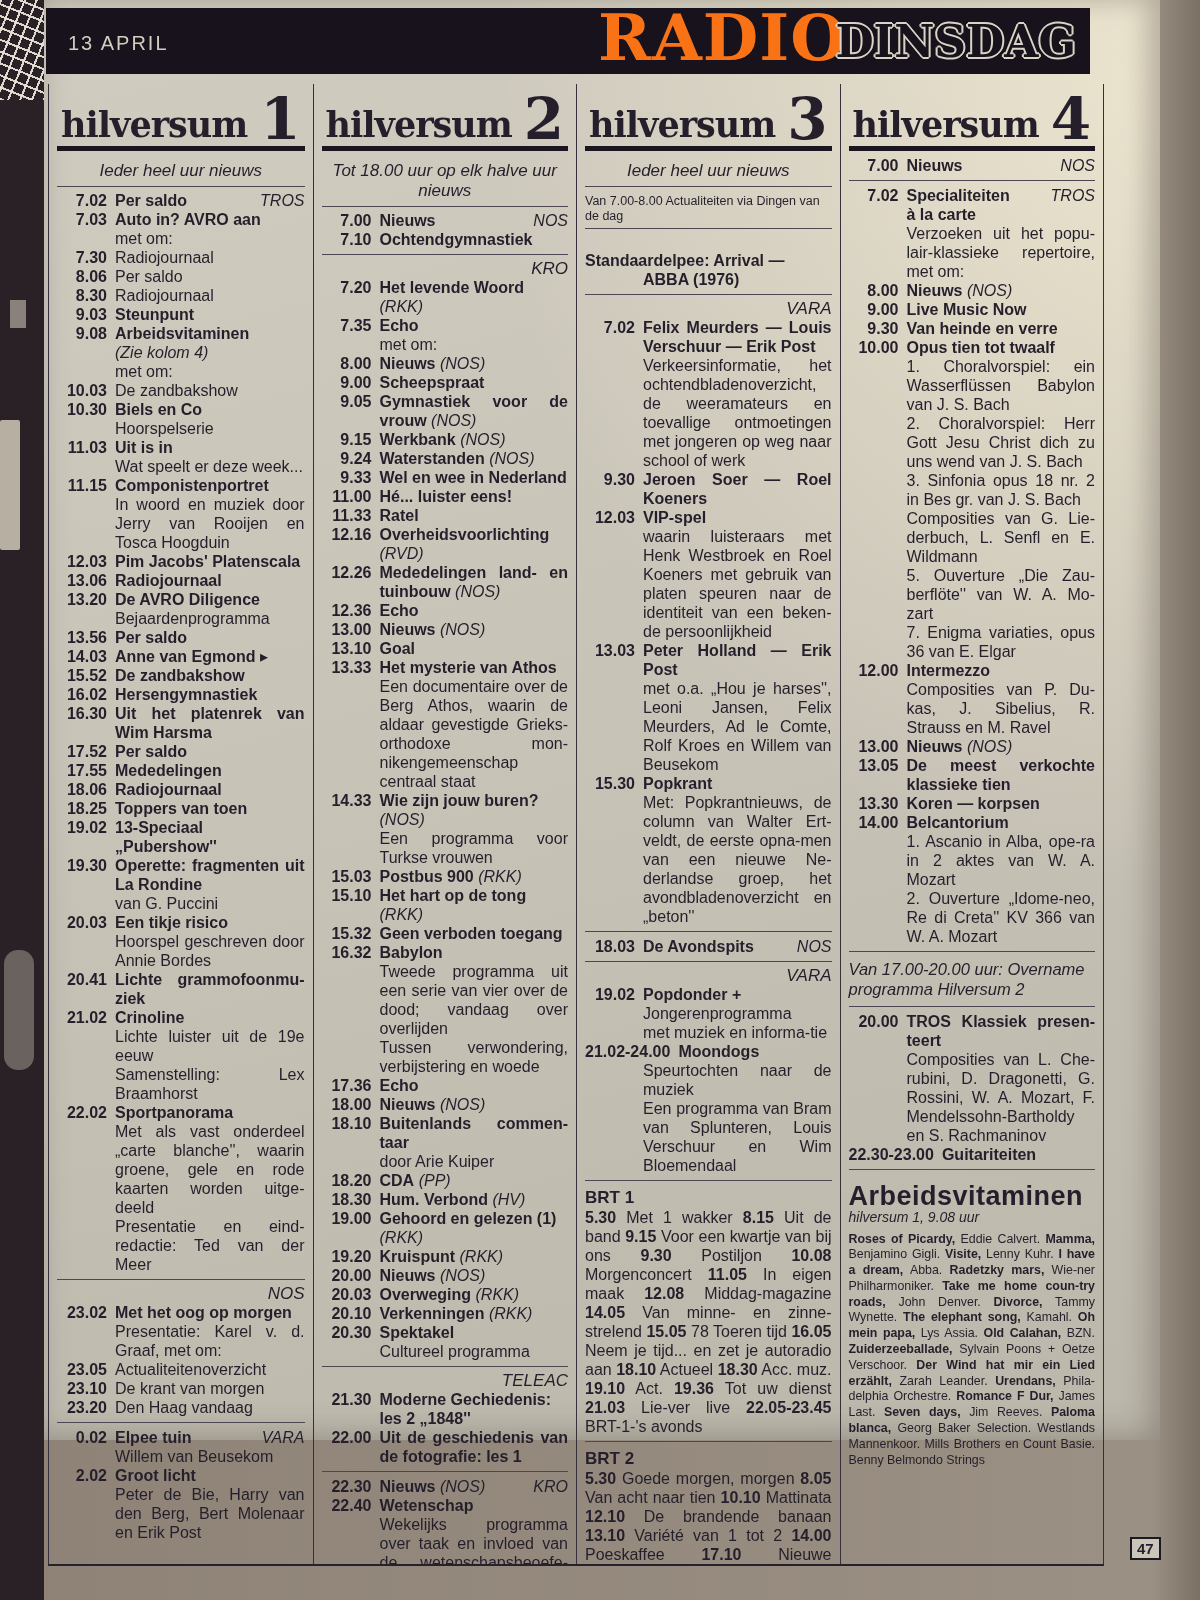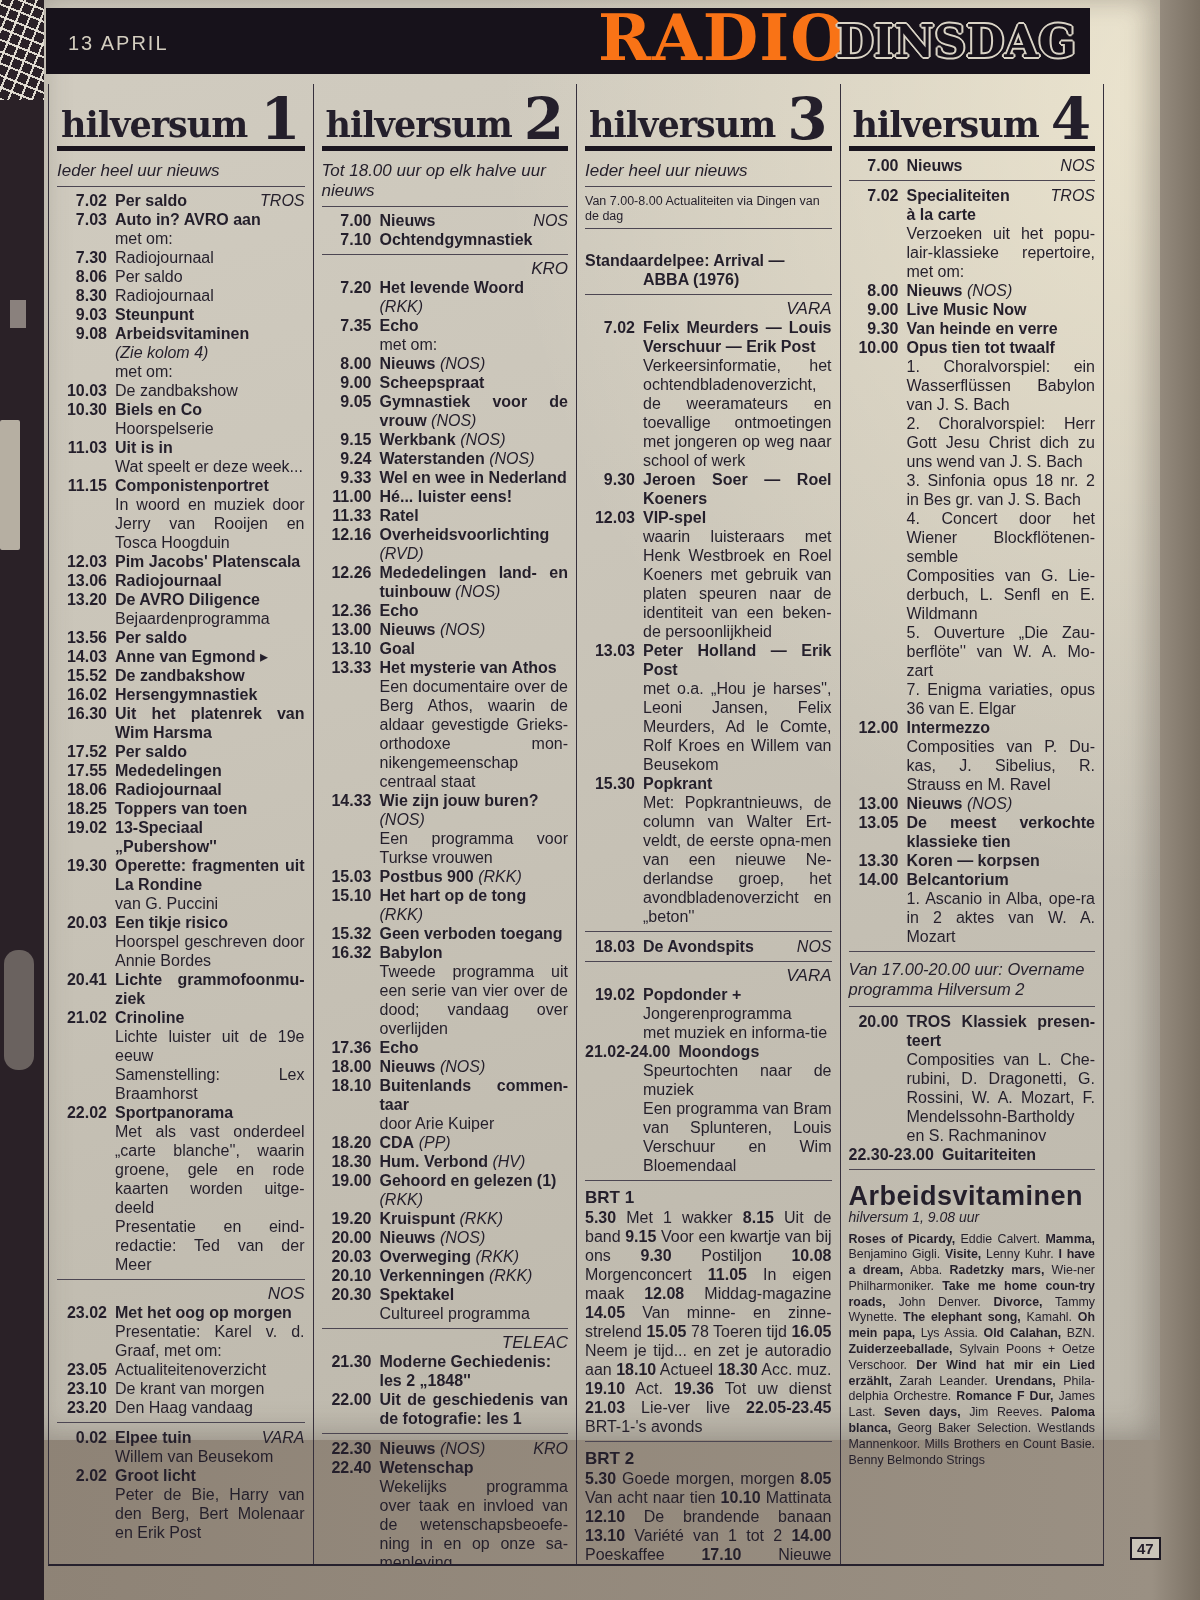--- a/index.html
+++ b/index.html
@@ -46,21 +46,21 @@
   .colhead .st{font-size:35px;letter-spacing:-1px;line-height:1;}
   .colhead .num{font-size:58px;line-height:.75;}
   .rows{padding-top:5px;font-size:16px;line-height:19px;}
   
   .row.prog{display:flex;}
   .time{flex:0 0 auto;min-width:50px;text-align:right;font-weight:bold;padding-right:8px;white-space:nowrap;}
   .txt{flex:1 1 auto;text-align:justify;}
   .rlabel{float:right;font-style:italic;margin-left:8px;}
   .row.rule{border-top:1px solid #4c4652;margin:5px 0;}
   .row.net{text-align:right;font-style:italic;font-size:17px;line-height:18px;margin-top:1px;}
-  .row.note{font-style:italic;font-size:17px;line-height:20px;padding:5px 0 5px;border-bottom:1px solid #4c4652;margin-bottom:4px;}
+  .row.note{font-style:italic;font-size:17px;line-height:20px;padding:5px 0 5px;border-bottom:1px solid #4c4652;margin-bottom:4px;text-align:center;}
   .row.small{font-size:12.5px;line-height:15px;padding:3px 0 4px;border-bottom:1px solid #4c4652;margin-bottom:20px;}
   .row.album{font-weight:bold;padding-top:2px;}
   .row.center{font-weight:bold;padding-left:58px;}
   .row.head{font-weight:bold;font-size:17px;padding:2px 0 1px;}
   .row.block{text-align:justify;}
   .row.note2{font-style:italic;font-size:16.5px;line-height:20px;padding:2px 0;}
   .row.bigtitle{font-size:27px;font-weight:bold;letter-spacing:.5px;padding:12px 0 2px;}
   .row.sub{font-style:italic;font-size:14px;padding:0 0 5px;}
   .row.fine{font-size:12.4px;line-height:15.8px;text-align:justify;}
   .row b{font-weight:bold;}
@@ -430,20 +430,24 @@
           </div>
           <div class="row prog">
             <span class="time">16.32</span>
             <span class="txt"><b>Babylon</b></span>
           </div>
           <div class="row prog">
             <span class="time"></span>
             <span class="txt">Tweede programma uit een serie van vier over de dood; vandaag over overlijden</span>
           </div>
           <div class="row prog">
+            <span class="time"></span>
+            <span class="txt">Tussen verwondering, verbijstering en woede</span>
+          </div>
+          <div class="row prog">
             <span class="time">17.36</span>
             <span class="txt"><b>Echo</b></span>
           </div>
           <div class="row prog">
             <span class="time">18.00</span>
             <span class="txt"><b>Nieuws</b> <i>(NOS)</i></span>
           </div>
           <div class="row prog">
             <span class="time">18.10</span>
             <span class="txt"><b>Buitenlands commen-taar</b></span>
@@ -654,21 +658,20 @@
           <div class="row prog">
             <span class="time"></span>
             <span class="txt">2. Choralvorspiel: Herr Gott Jesu Christ dich zu uns wend van J. S. Bach</span>
           </div>
           <div class="row prog">
             <span class="time"></span>
             <span class="txt">3. Sinfonia opus 18 nr. 2 in Bes gr. van J. S. Bach</span>
           </div>
           <div class="row prog">
             <span class="time"></span>
-            <span class="txt">4. Concert door het Wiener Blockflötenen-semble</span>
           </div>
           <div class="row prog">
             <span class="time"></span>
             <span class="txt">Composities van G. Lie-derbuch, L. Senfl en E. Wildmann</span>
           </div>
           <div class="row prog">
             <span class="time"></span>
             <span class="txt">5. Ouverture „Die Zau-berflöte'' van W. A. Mo-zart</span>
           </div>
           <div class="row prog">
@@ -701,20 +704,21 @@
           <div class="row prog">
             <span class="time">14.00</span>
             <span class="txt"><b>Belcantorium</b></span>
           </div>
           <div class="row prog">
             <span class="time"></span>
             <span class="txt">1. Ascanio in Alba, ope-ra in 2 aktes van W. A. Mozart</span>
           </div>
           <div class="row prog">
             <span class="time"></span>
+            <span class="txt">2. Ouverture „Idome-neo, Re di Creta'' KV 366 van W. A. Mozart</span>
           </div>
           <div class="row rule"></div>
           <div class="row note2"><i>Van 17.00-20.00 uur: Overname programma Hilversum 2</i></div>
           <div class="row rule"></div>
           <div class="row prog">
             <span class="time">20.00</span>
             <span class="txt"><b>TROS Klassiek presen-teert</b></span>
           </div>
           <div class="row prog">
             <span class="time"></span>

